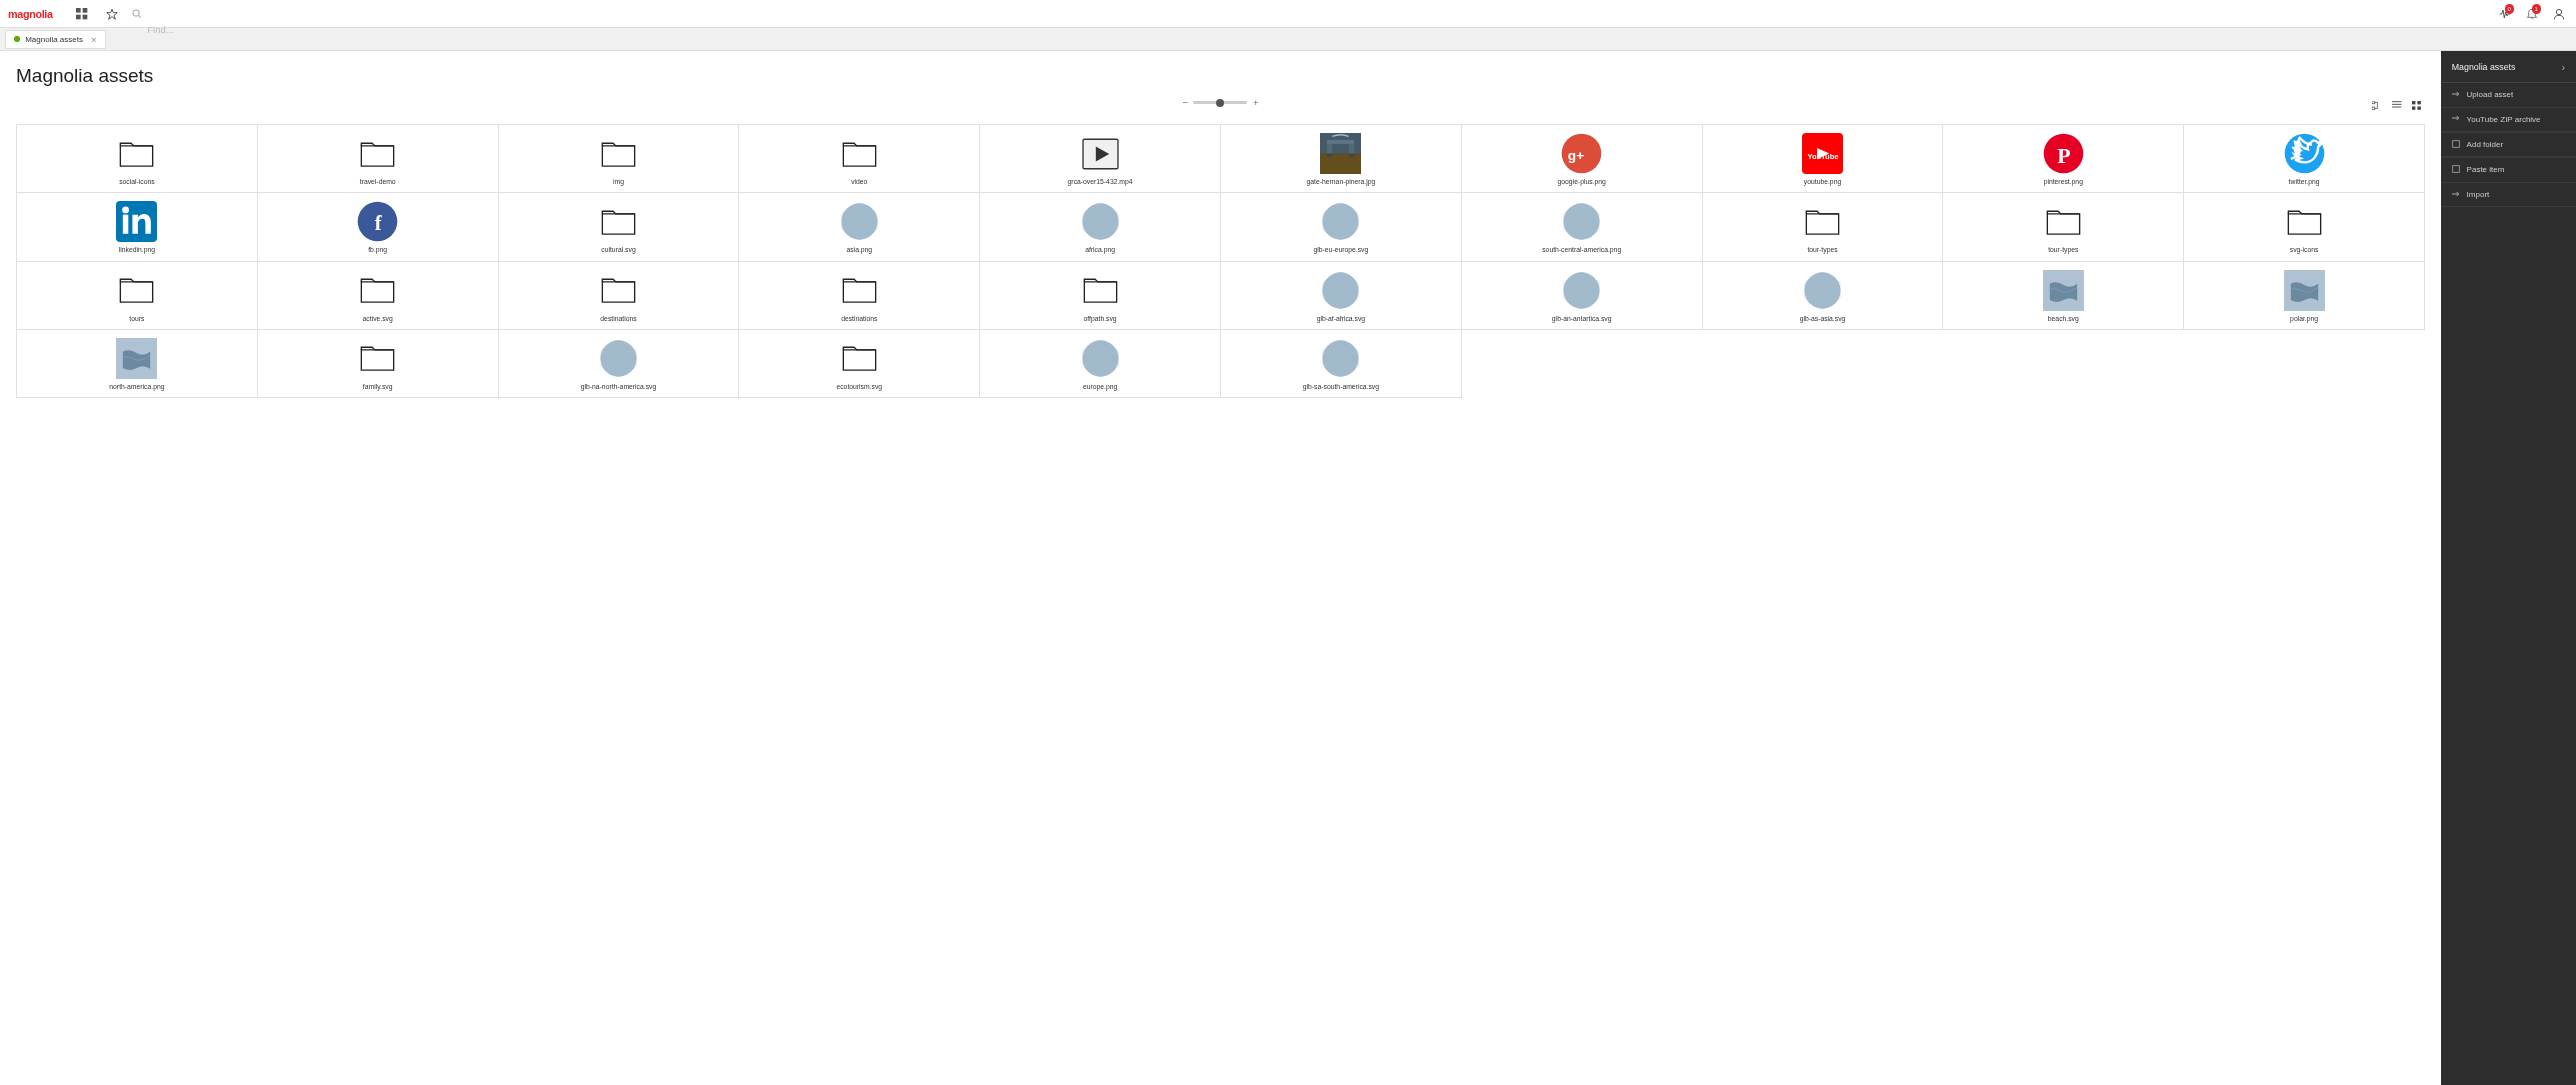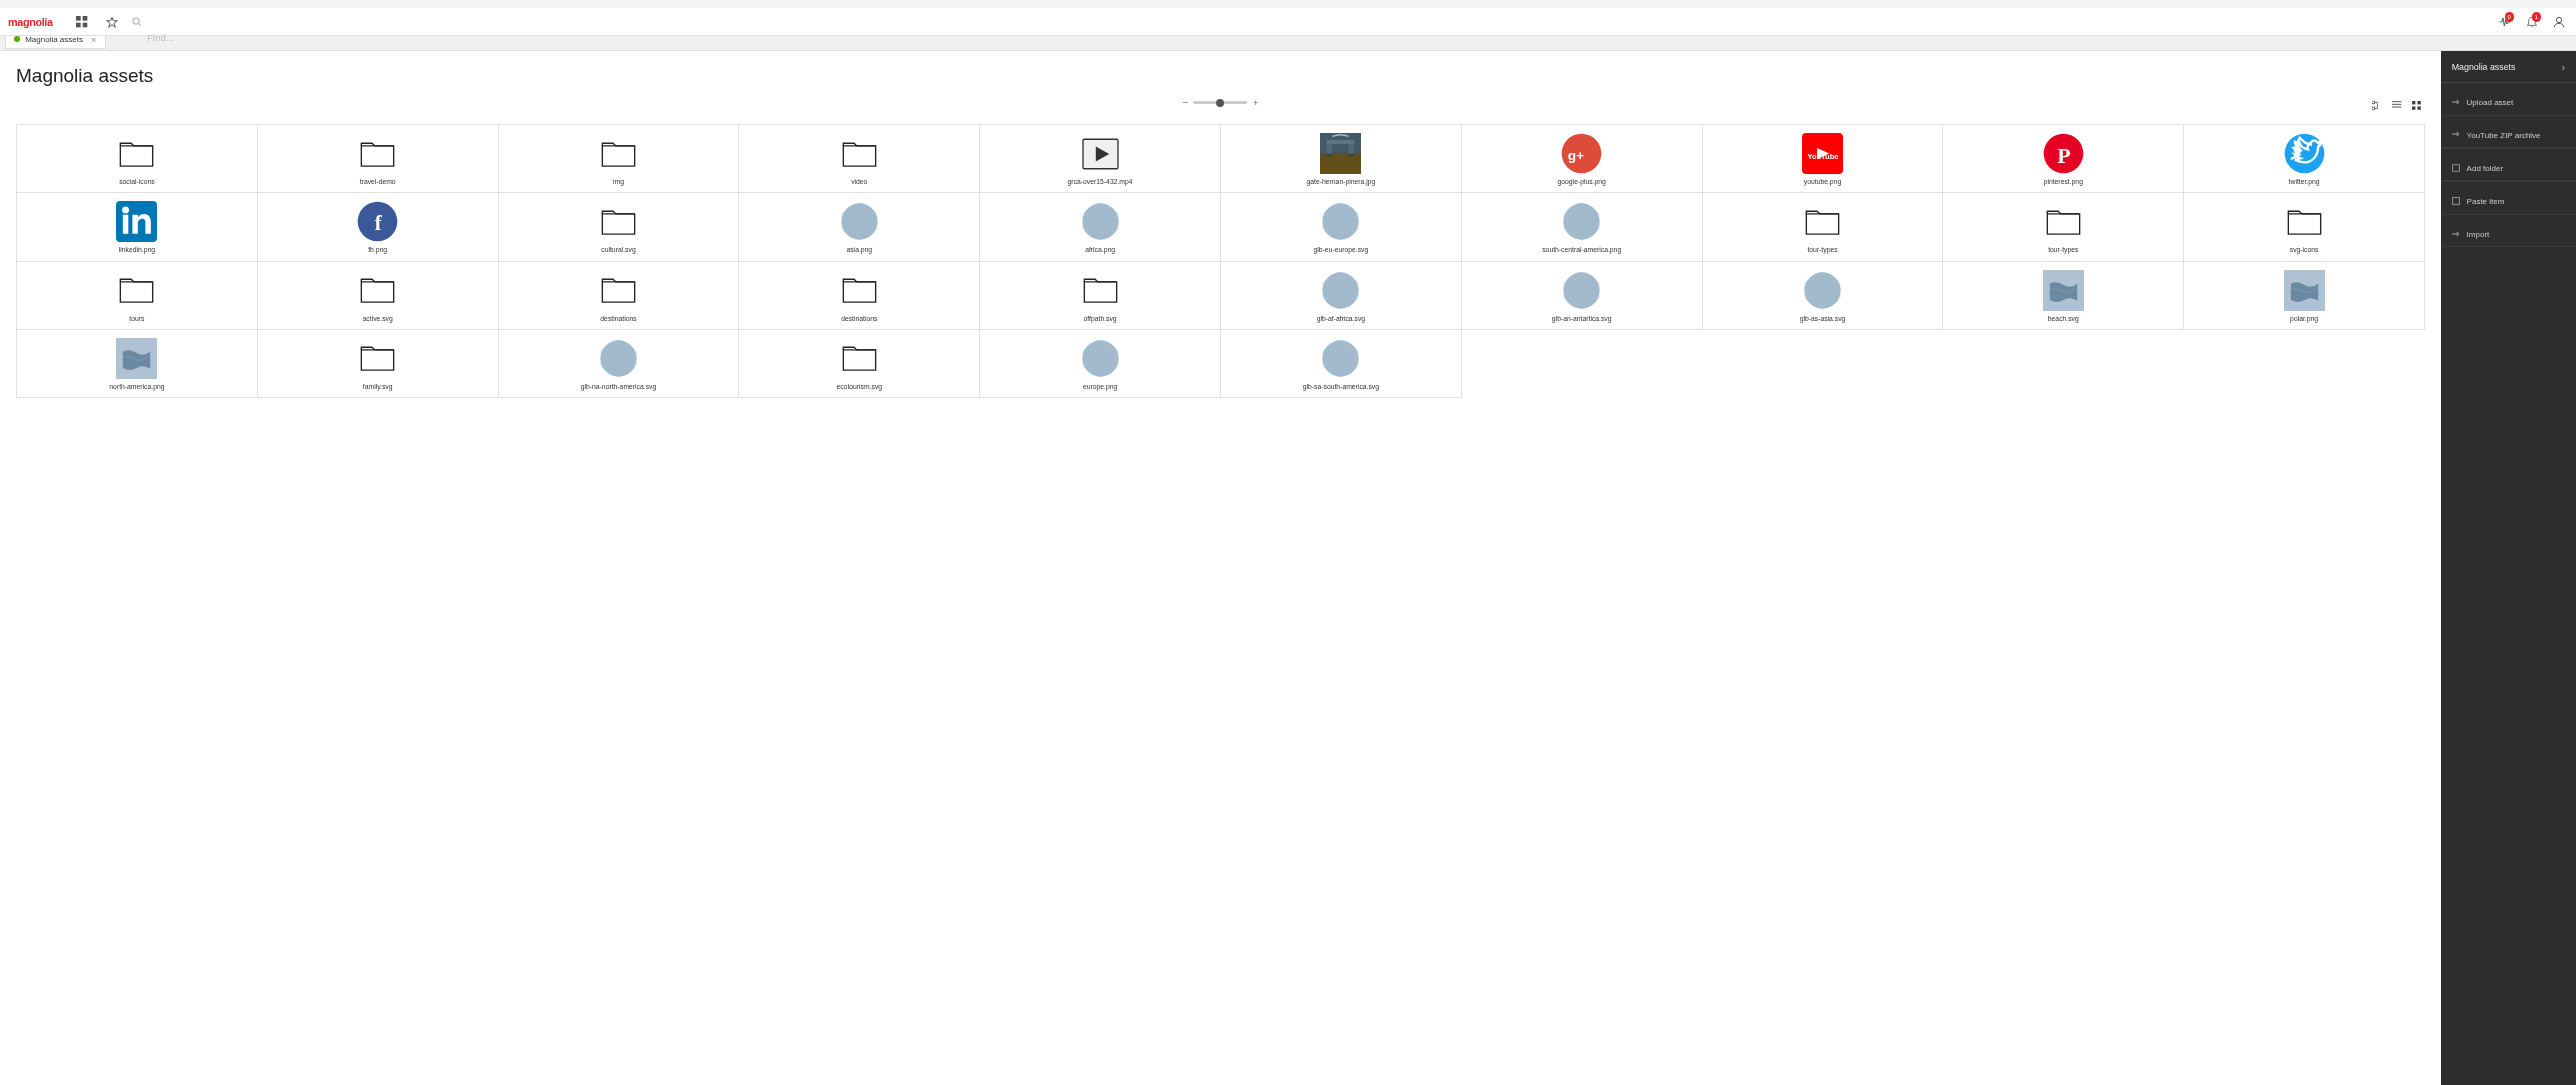--- a/index.html
+++ b/index.html
@@ -8,21 +8,21 @@
     
     .top-nav {
       height: 28px;
       background: #fff;
       border-bottom: 0.7px solid #e0e0e0;
       display: flex;
       align-items: center;
       padding: 0 8px;
       gap: 10.8px;
       position: fixed;
-      top: 8px; left: 0; right: 0;
+      top: 0; left: 0; right: 0;
       z-index: 100;
     }
     .logo {
       display: flex; align-items: center; gap: 4px;
     }
     .nav-icon { width: 19px; height: 19px; display: flex; align-items: center; justify-content: center; cursor: pointer; color: #555; font-size: 10.8px; }
     .search-bar {
       display: flex; align-items: center; gap: 5.4px;
       flex: 1; max-width: 271px;
       color: #999; font-size: 9.5px; cursor: text;
@@ -150,21 +150,20 @@
 
     .right-panel-item {
       display: flex;
       align-items: center;
       gap: 6.8px;
       padding: 6.8px 10.8px;
       font-size: 8px;
       color: #ccc;
       cursor: pointer;
       border-bottom: 0.7px solid #3a3a3a;
-      margin-top: 8px;
     }
     .right-panel-item .item-icon { font-size: 8.8px; color: #aaa; }
 
     .slider-track {
       width: 54px; height: 2.7px;
       background: #ccc;
       border-radius: 1.4px;
       position: relative;
     }
     .slider-knob {

